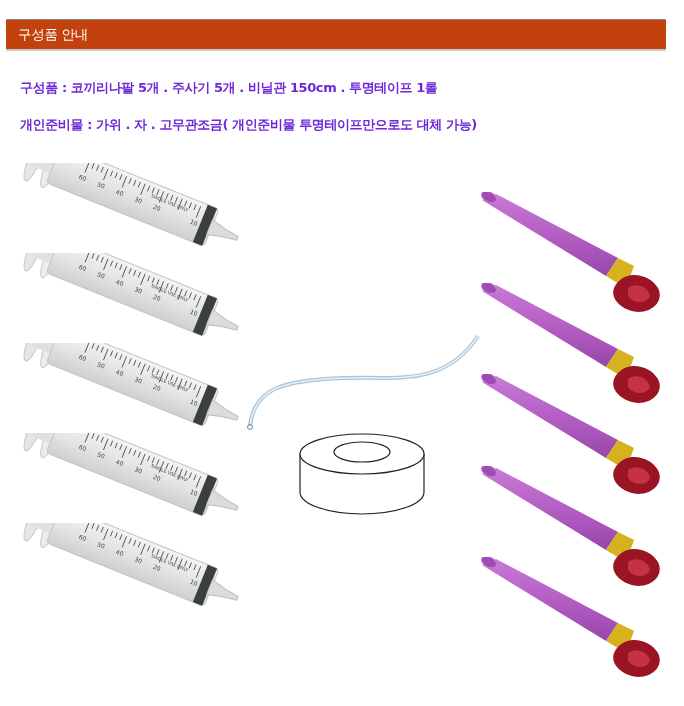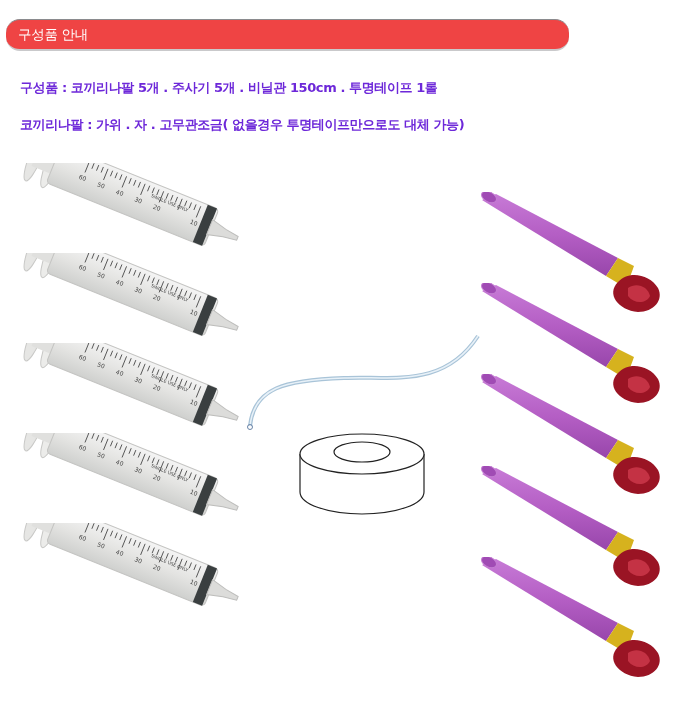--- a/index.html
+++ b/index.html
@@ -1,38 +1,38 @@
 <!DOCTYPE html>
 <html><head>
 <meta charset="utf-8">
 <style>
   html, body { margin: 0; padding: 0; background: #ffffff; }
   body { width: 684px; height: 706px; position: relative; overflow: hidden;
          font-family: "DejaVu Sans", "Liberation Sans", sans-serif; }
-  .header-bar { position: absolute; left: 6px; top: 19px; width: 563px; height: 32px;
-                background: #ef4444; border-top: 1px solid #8a8b8e; border-bottom: 2px solid #c9c9cb;
-                box-sizing: border-box; border-radius: 14px; }
+  .header-bar { position: absolute; left: 6px; top: 19px; width: 660px; height: 32px;
+                background: #c2410c; border-top: 1px solid #8a8b8e; border-bottom: 2px solid #c9c9cb;
+                box-sizing: border-box; }
   .header-bar span { position: absolute; left: 12px; top: 6px; color: #ffffff; font-size: 13.5px; letter-spacing: -0.3px; }
   .line { position: absolute; left: 20px; font-size: 13px; color: #6d28d9; font-weight: bold; letter-spacing: -0.4px; }
   .line1 { top: 79px; }
   .line2 { top: 116px; }
   .syringe { position: absolute; left: 4px; width: 236px; height: 92px; }
   .blower { position: absolute; left: 478px; width: 186px; height: 122px; }
   .tube { position: absolute; left: 244px; top: 328px; }
   .tape { position: absolute; left: 298px; top: 432px; }
 </style>
 </head>
 <body>
 
 <div class="header-bar">
   <span>구성품 안내</span>
 </div>
 
 <div class="line line1">구성품 : 코끼리나팔 5개 . 주사기 5개 . 비닐관 150cm . 투명테이프 1롤</div>
-<div class="line line2">코끼리나팔 : 가위 . 자 . 고무관조금( 없을경우 투명테이프만으로도 대체 가능)</div>
+<div class="line line2">개인준비물 : 가위 . 자 . 고무관조금( 개인준비물 투명테이프만으로도 대체 가능)</div>
 
 <svg width="0" height="0" style="position:absolute">
   <defs>
     <linearGradient id="barrelGrad" x1="0" y1="0" x2="0" y2="1">
       <stop offset="0" stop-color="#f4f4f4"></stop>
       <stop offset="0.5" stop-color="#e4e4e2"></stop>
       <stop offset="1" stop-color="#cfd0ce"></stop>
     </linearGradient>
     <linearGradient id="purpleGrad" x1="0" y1="0" x2="0" y2="1">
       <stop offset="0" stop-color="#c77ad6"></stop>

